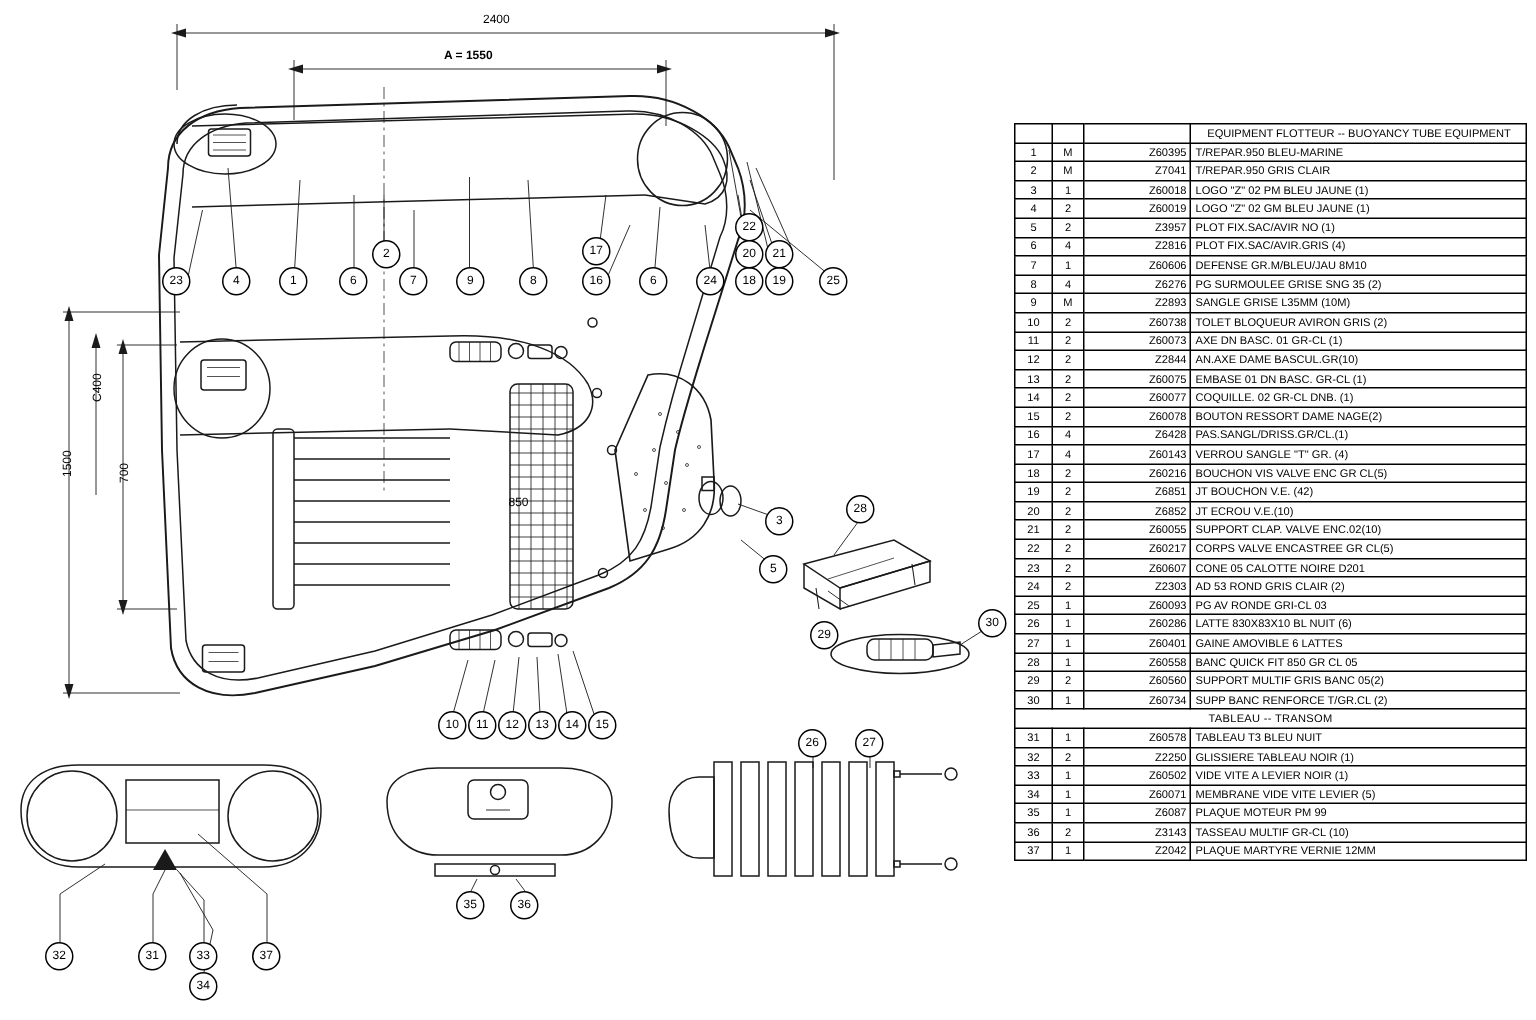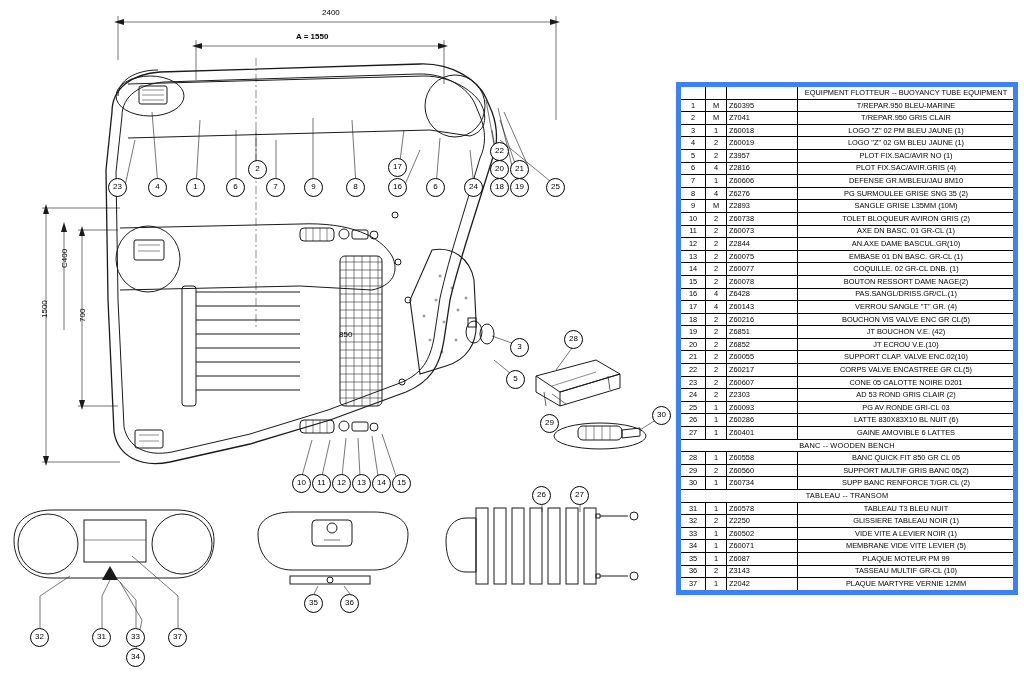--- a/index.html
+++ b/index.html
@@ -1,25 +1,25 @@
 <!DOCTYPE html>
 <html><head>
 <meta charset="utf-8">
 <style>
   html,body{margin:0;padding:0;background:#ffffff;}
   body{width:1024px;height:680px;font-family:"Liberation Sans",sans-serif;color:#000;overflow:hidden;position:relative;}
   #sheet{position:absolute;left:0;top:0;width:1024px;height:528px;}
 
   
-  #parts-table{position:absolute;left:676px;top:82px;width:342px;border:5px solid #3b82f6;border-collapse:collapse;background:#fff;}
+  #parts-table{position:absolute;left:676px;top:82px;width:342px;border:1px solid #3b82f6;border-collapse:collapse;background:#fff;}
   #parts-table td{border:1px solid #000;font-size:7.4px;line-height:1.05;padding:0 2px;height:11.6px;white-space:nowrap;overflow:hidden;font-family:"Liberation Sans",sans-serif;}
   #parts-table td.c-num{width:20px;text-align:center;}
   #parts-table td.c-qty{width:16px;text-align:center;}
-  #parts-table td.c-ref{width:66px;text-align:left;}
-  #parts-table td.c-desc{text-align:center;padding-left:3px;}
+  #parts-table td.c-ref{width:66px;text-align:right;}
+  #parts-table td.c-desc{text-align:left;padding-left:3px;}
   #parts-table tr.section td{text-align:center;font-weight:normal;letter-spacing:.2px;}
   #parts-table tr.section td.sec-span{text-align:center;}
 
   
   #drawing{position:absolute;left:0;top:0;width:676px;height:680px;}
   .lbl{position:absolute;font-size:8px;color:#000;font-family:"Liberation Sans",sans-serif;}
   .bub{position:absolute;width:17px;height:17px;border:1px solid #000;border-radius:50%;background:#fff;
         font-size:8px;line-height:15px;text-align:center;color:#000;}
   svg{position:absolute;left:0;top:0;}
 </style>
@@ -451,23 +451,20 @@
           <td class="c-qty">1</td>
           <td class="c-ref">Z60286</td>
           <td class="c-desc">LATTE 830X83X10 BL NUIT (6)</td>
         </tr>
         <tr>
           <td class="c-num">27</td>
           <td class="c-qty">1</td>
           <td class="c-ref">Z60401</td>
           <td class="c-desc">GAINE AMOVIBLE 6 LATTES</td>
         </tr>
-        <tr class="section">
-          <td colspan="4" class="sec-span">BANC -- WOODEN BENCH</td>
-        </tr>
         <tr>
           <td class="c-num">28</td>
           <td class="c-qty">1</td>
           <td class="c-ref">Z60558</td>
           <td class="c-desc">BANC QUICK FIT 850 GR CL 05</td>
         </tr>
         <tr>
           <td class="c-num">29</td>
           <td class="c-qty">2</td>
           <td class="c-ref">Z60560</td>

